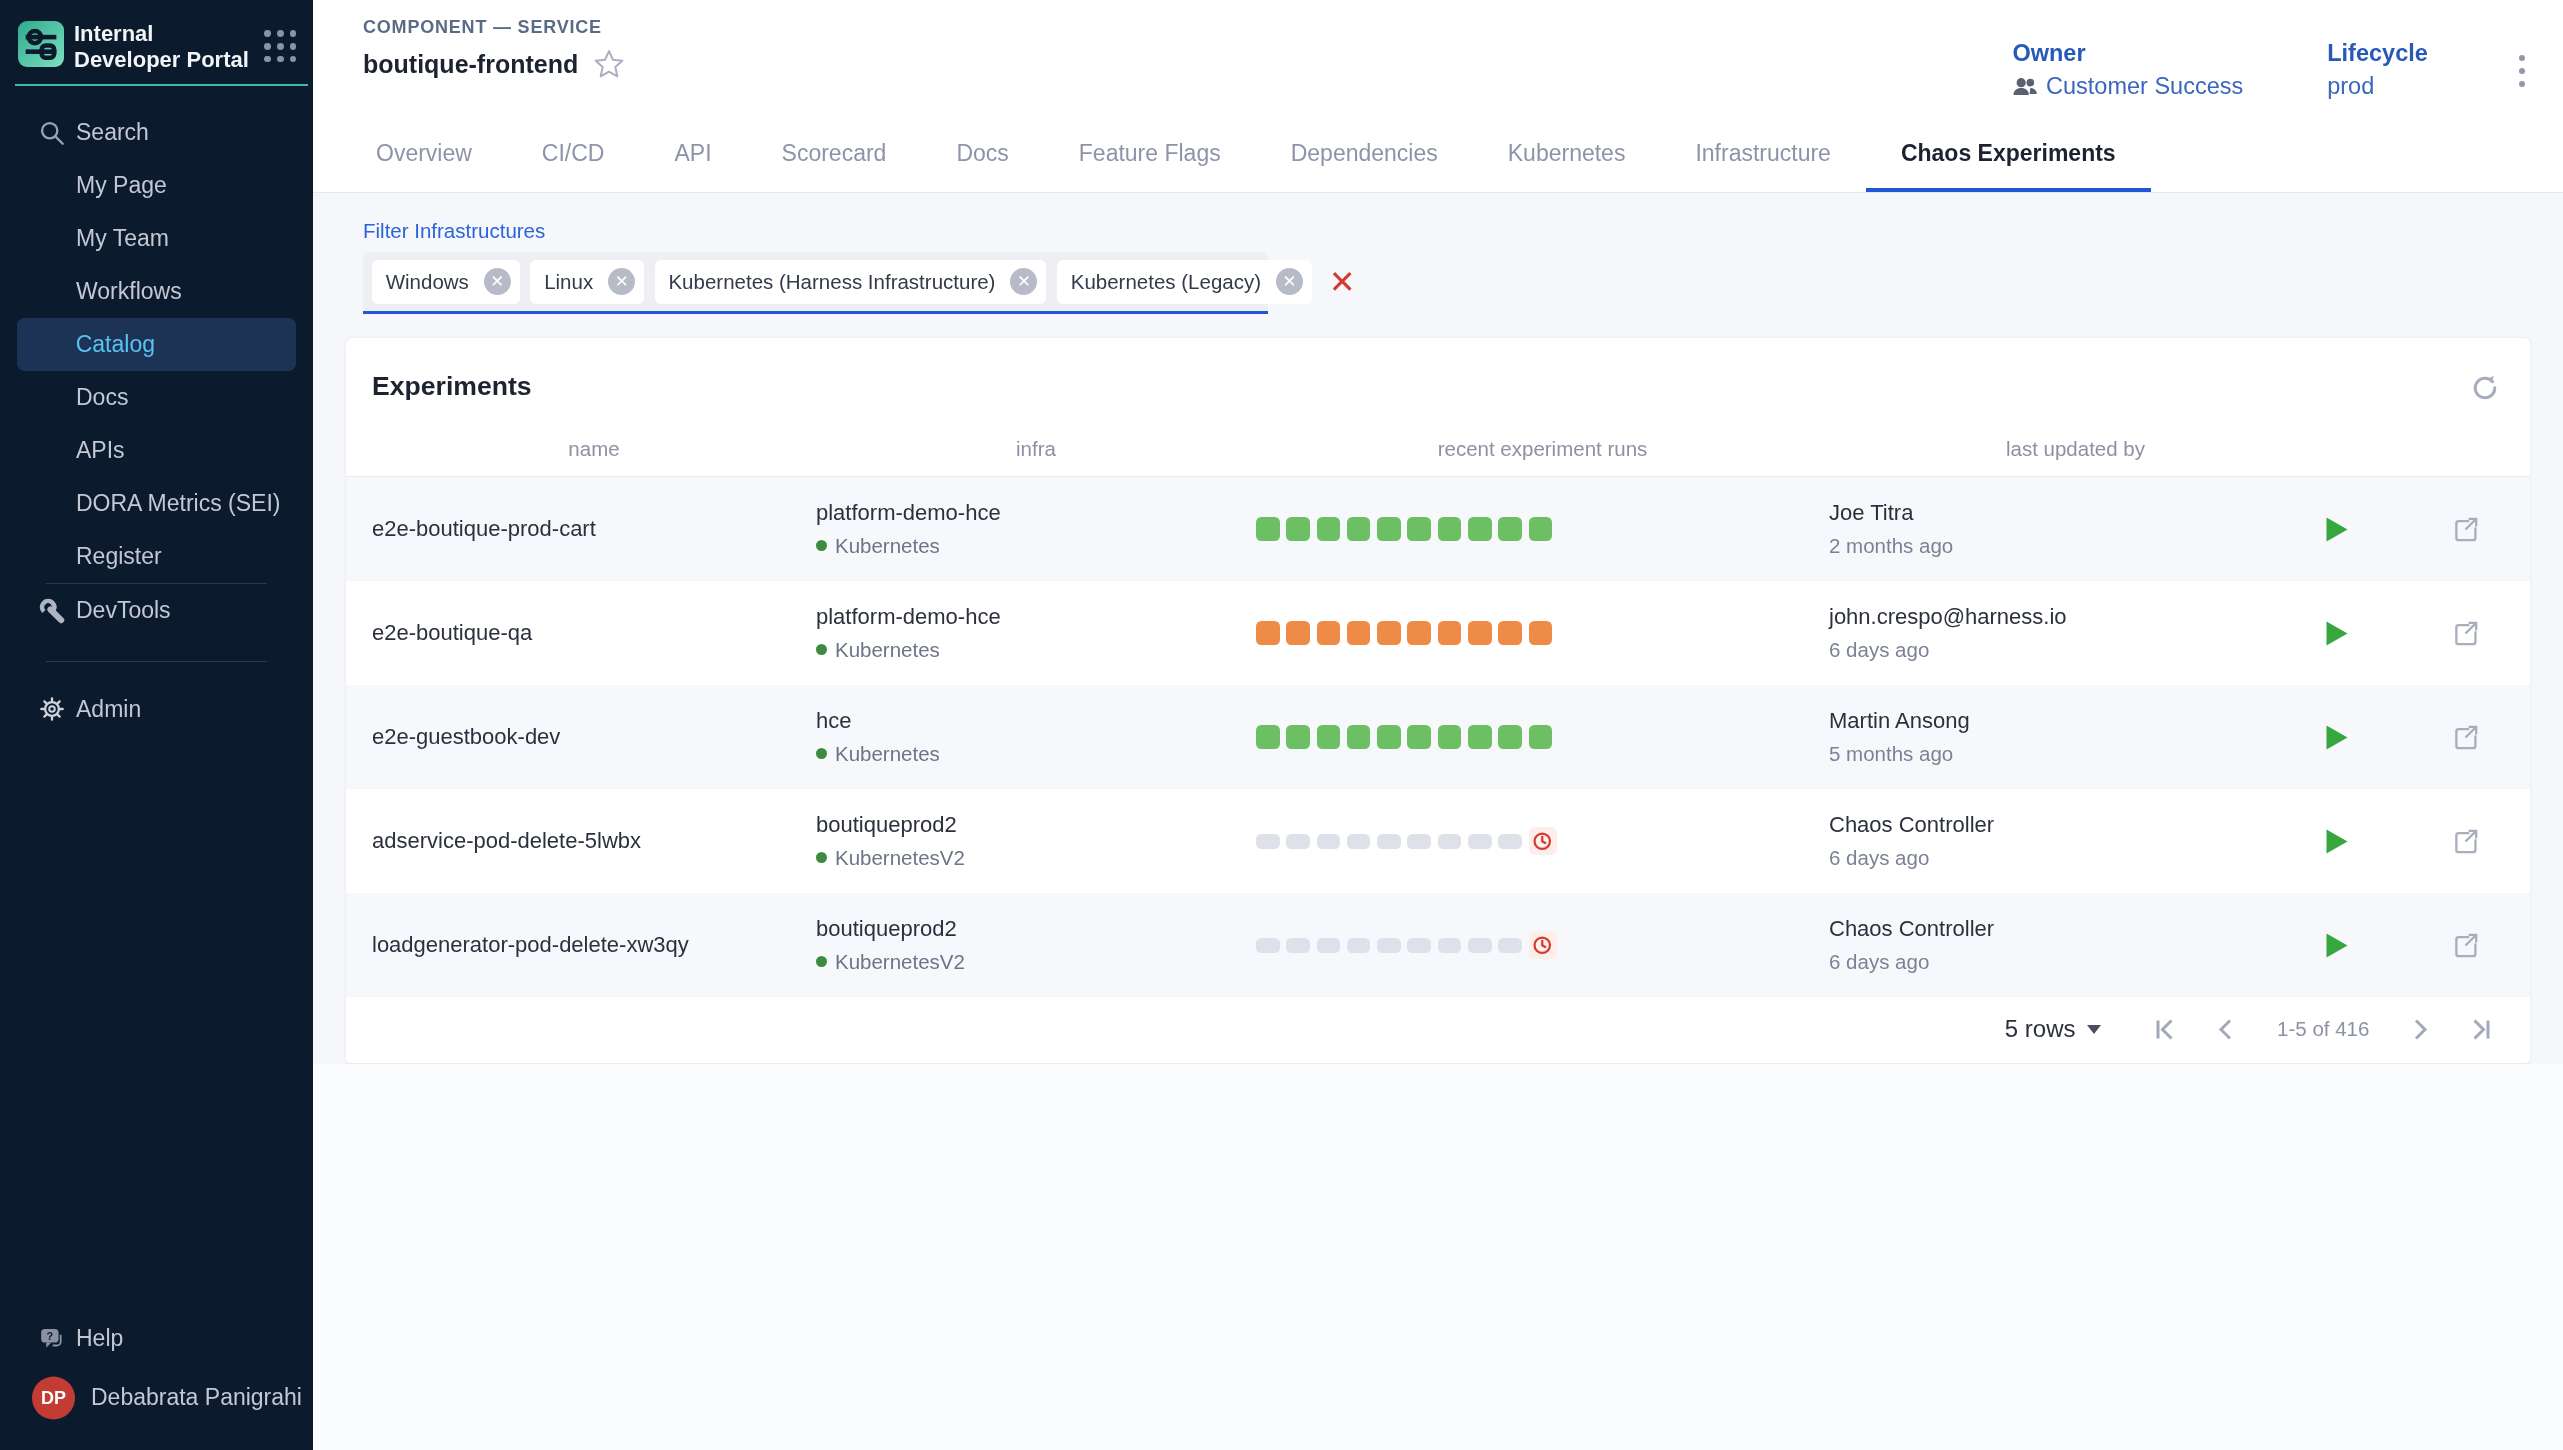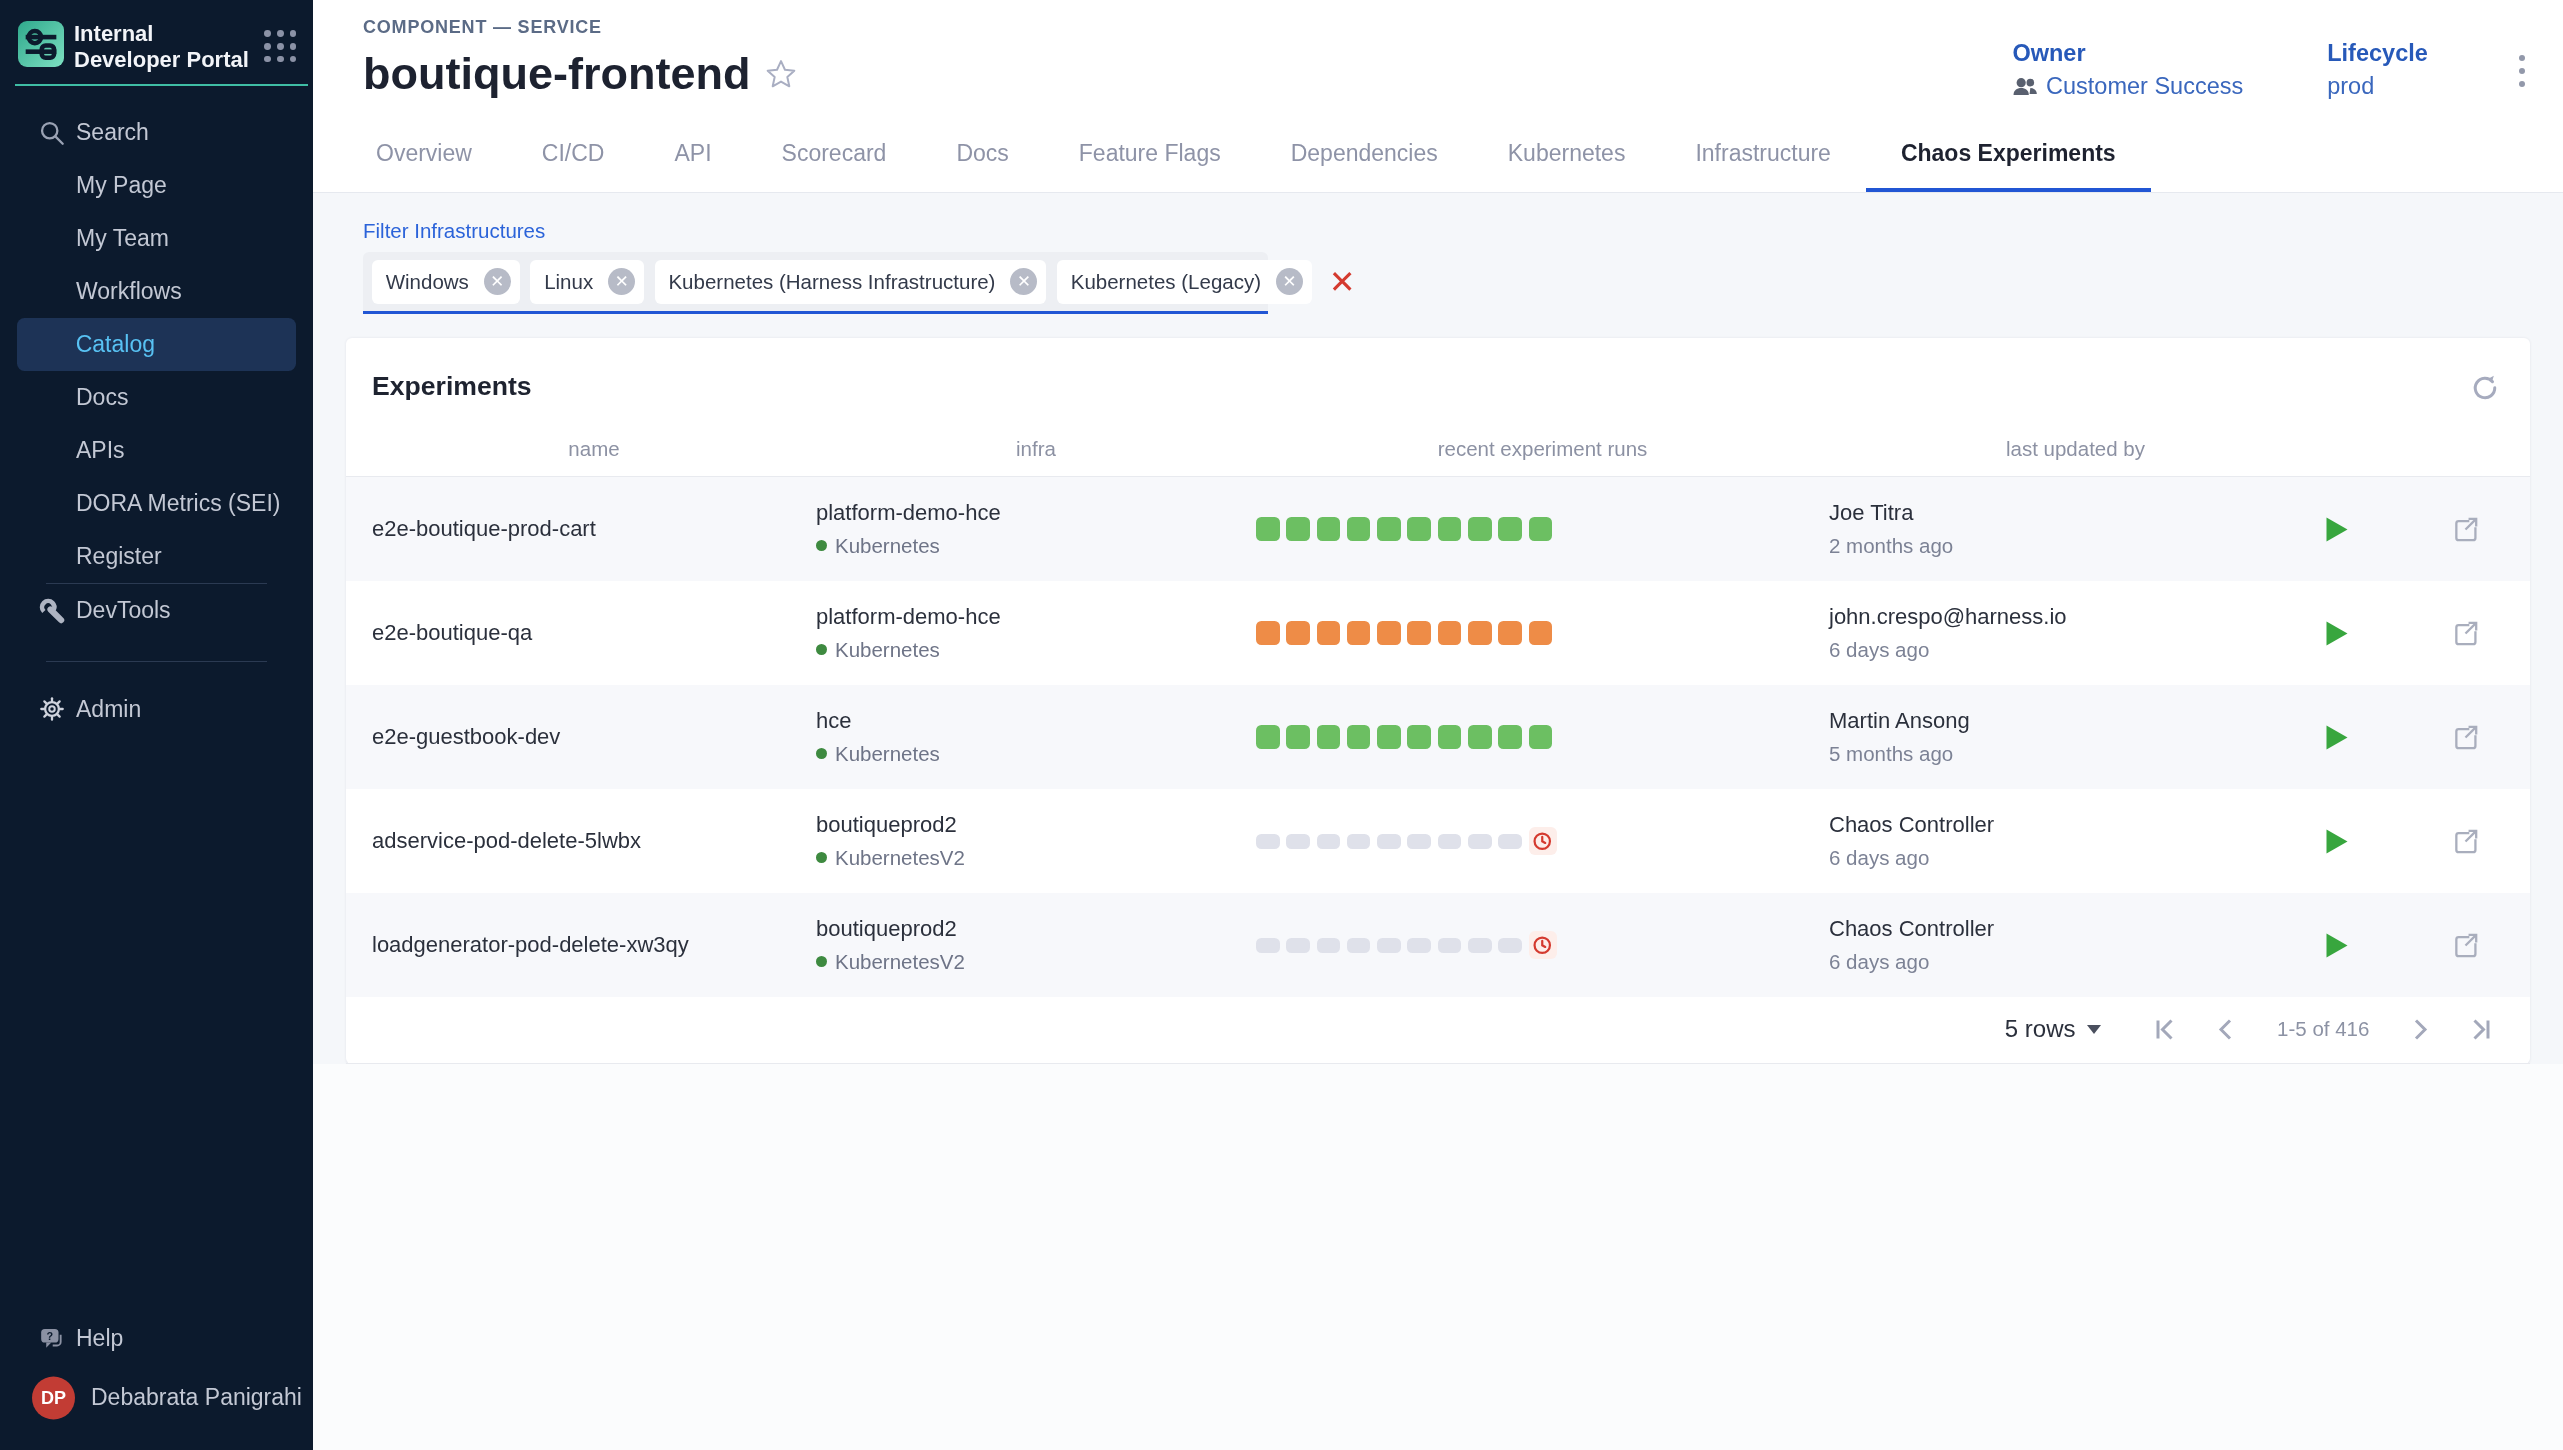--- a/index.html
+++ b/index.html
@@ -33,21 +33,21 @@
   .avatar { position:absolute; left:32px; top:50%; transform:translateY(-50%);
     width:43px; height:43px; border-radius:50%; background:#c23c34; color:#fff;
     font-size:18px; font-weight:700; display:flex; align-items:center; justify-content:center; }
   .nav-item.user { height:65px; padding-left:91px; }
 
   
   .main { flex:1; display:flex; flex-direction:column; background:#5eead4; min-width:0; }
   .page-head { position:relative; height:114px; background:#fff; padding:16.7px 0 0 50px; }
   .eyebrow { font-size:18px; letter-spacing:0.8px; color:#5b6b86; font-weight:600; }
   .title-row { display:flex; align-items:center; gap:15px; margin-top:10.6px; }
-  .page-title { font-size:45px; font-weight:700; color:#1d2230; }
+  .page-title { font-size:25px; font-weight:700; color:#1d2230; }
   .star { width:32px; height:32px; color:#a9aec2; cursor:pointer; }
   .head-right { position:absolute; right:30px; top:40px; display:flex; gap:84px; align-items:flex-start; }
   .meta-col .meta-label { font-size:23.5px; font-weight:700; color:var(--label-blue); }
   .meta-col .meta-val { margin-top:6px; display:flex; align-items:center; gap:7.6px;
     font-size:23.5px; color:var(--link-blue); }
   .ppl-icon { width:26px; height:23px; color:#59606f; }
   .kebab { display:flex; flex-direction:column; gap:6.8px; padding:10.6px 7.6px; cursor:pointer; margin-top:4.6px; }
   .kebab i { width:6px; height:6px; border-radius:50%; background:#9298aa; }
 
   .tabs { height:79px; background:#fff; border-bottom:0.8px solid #e6e9ef;

